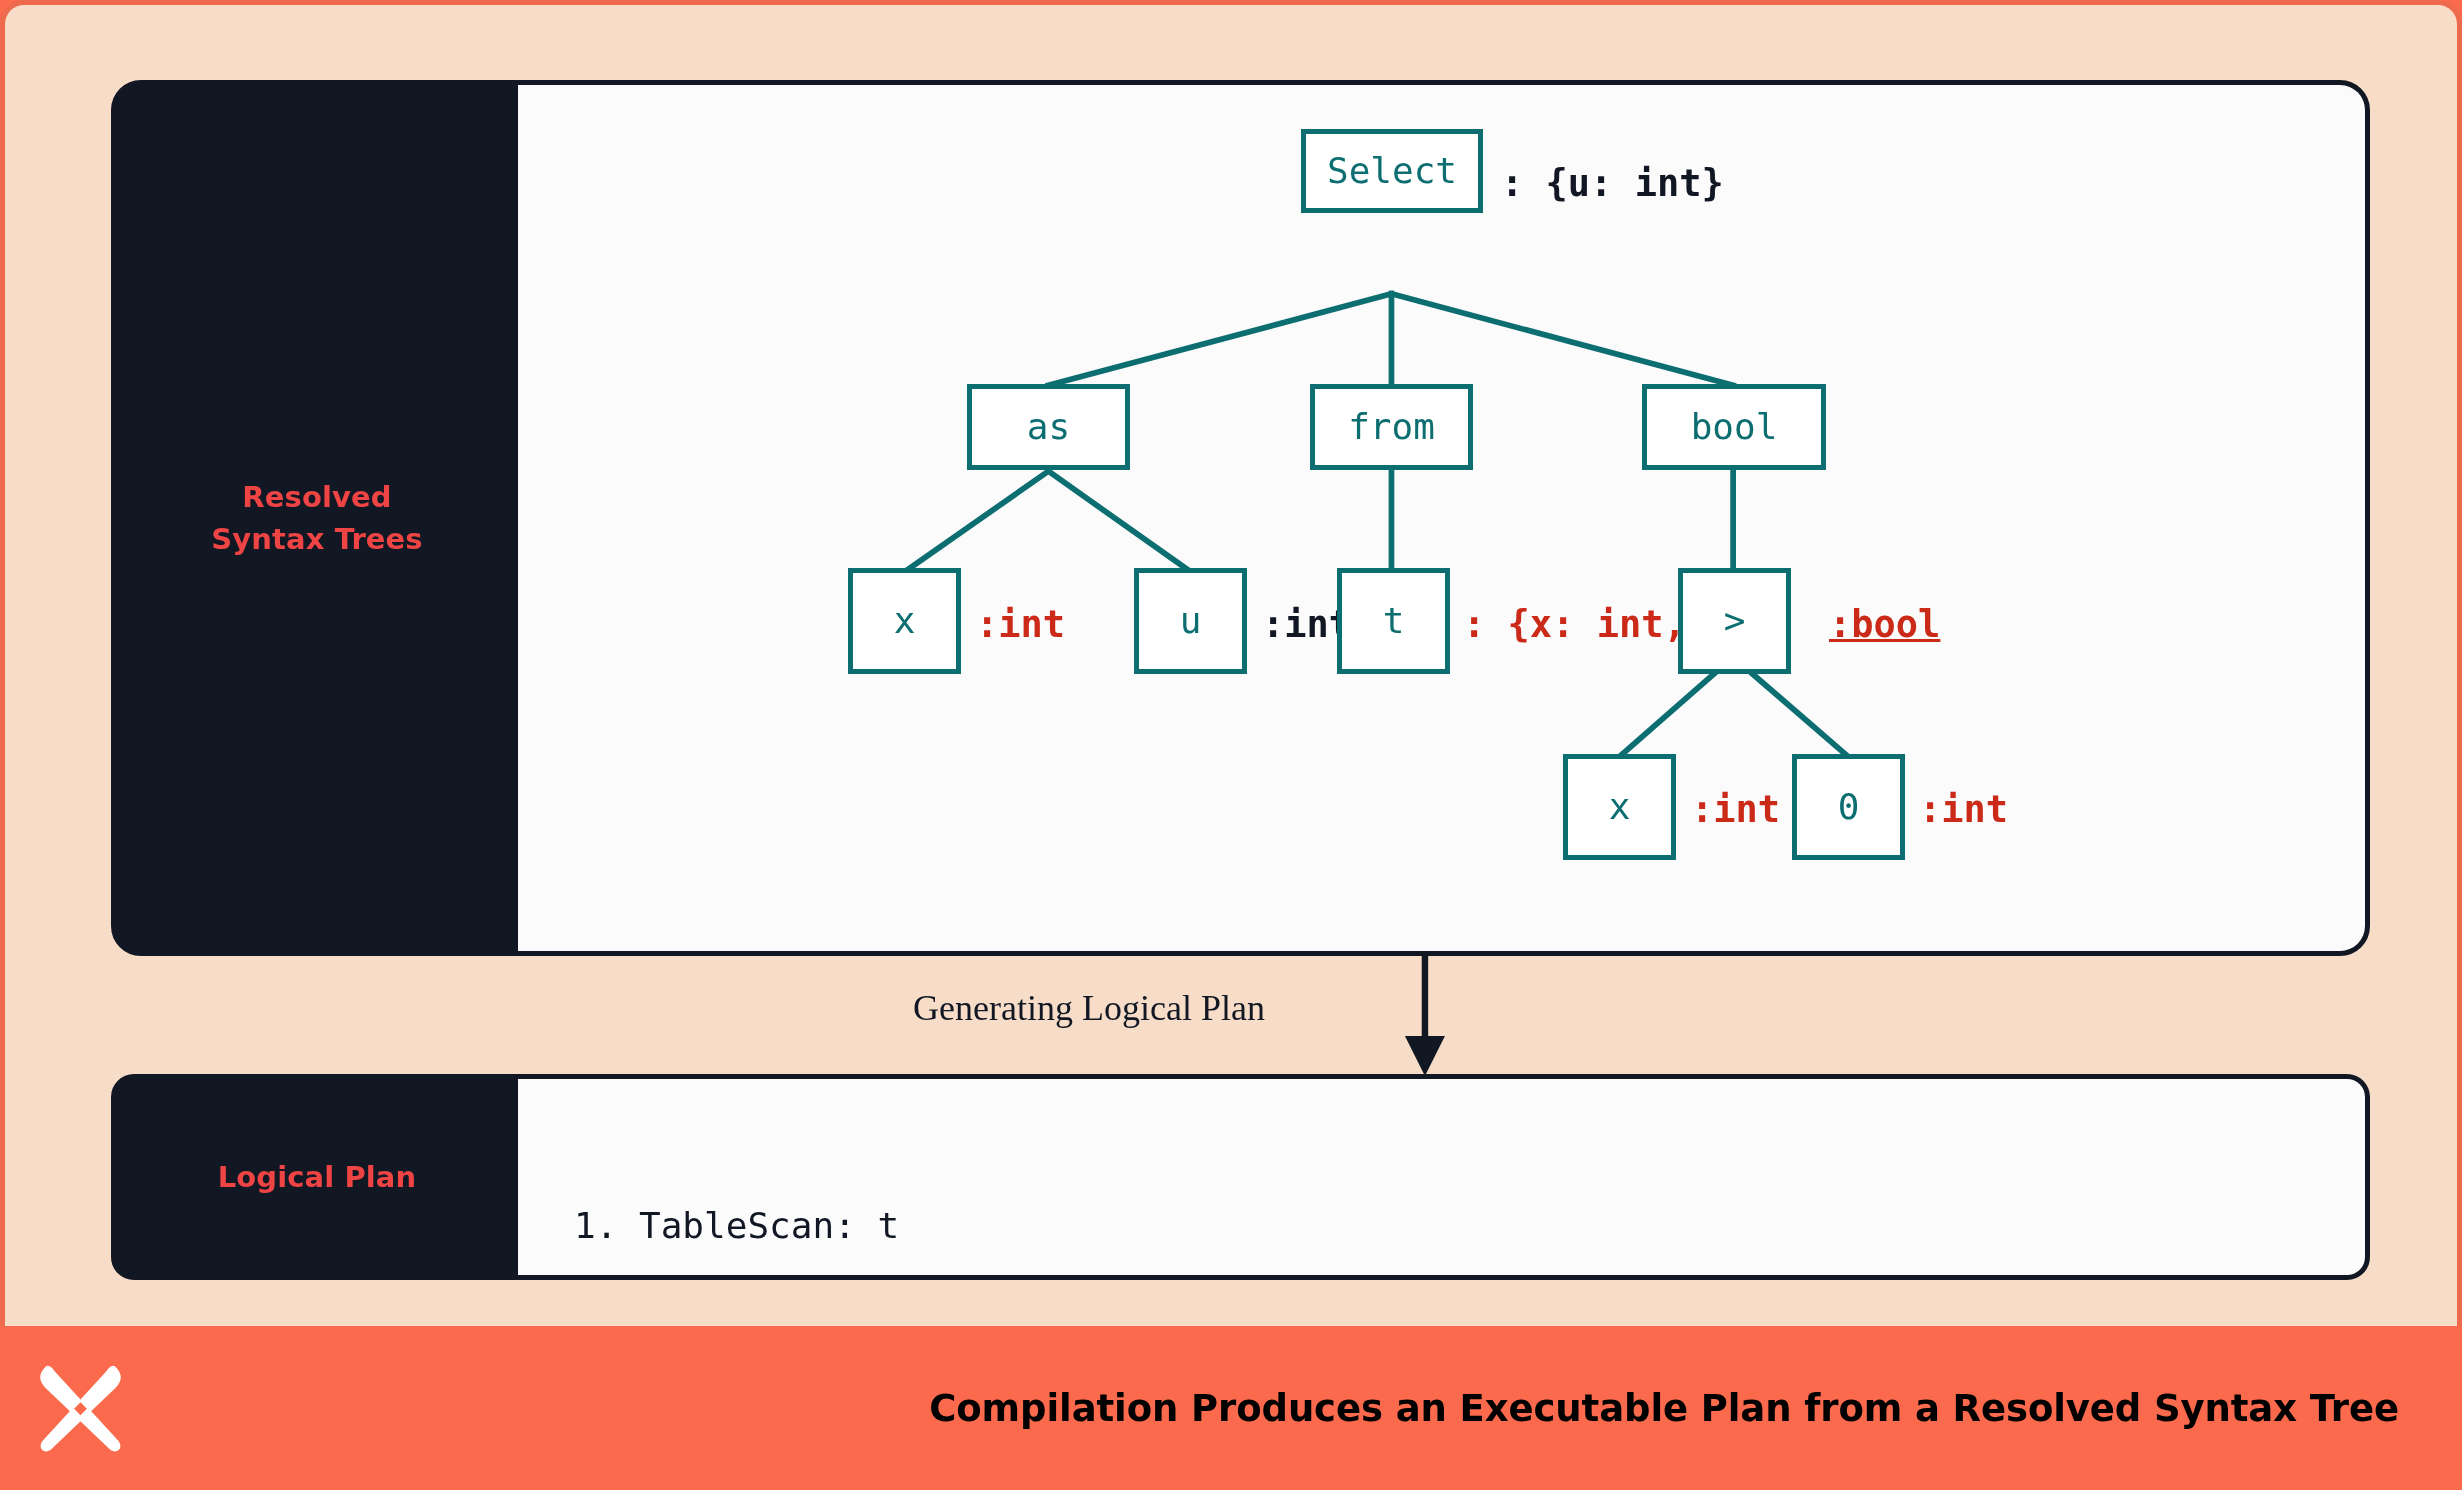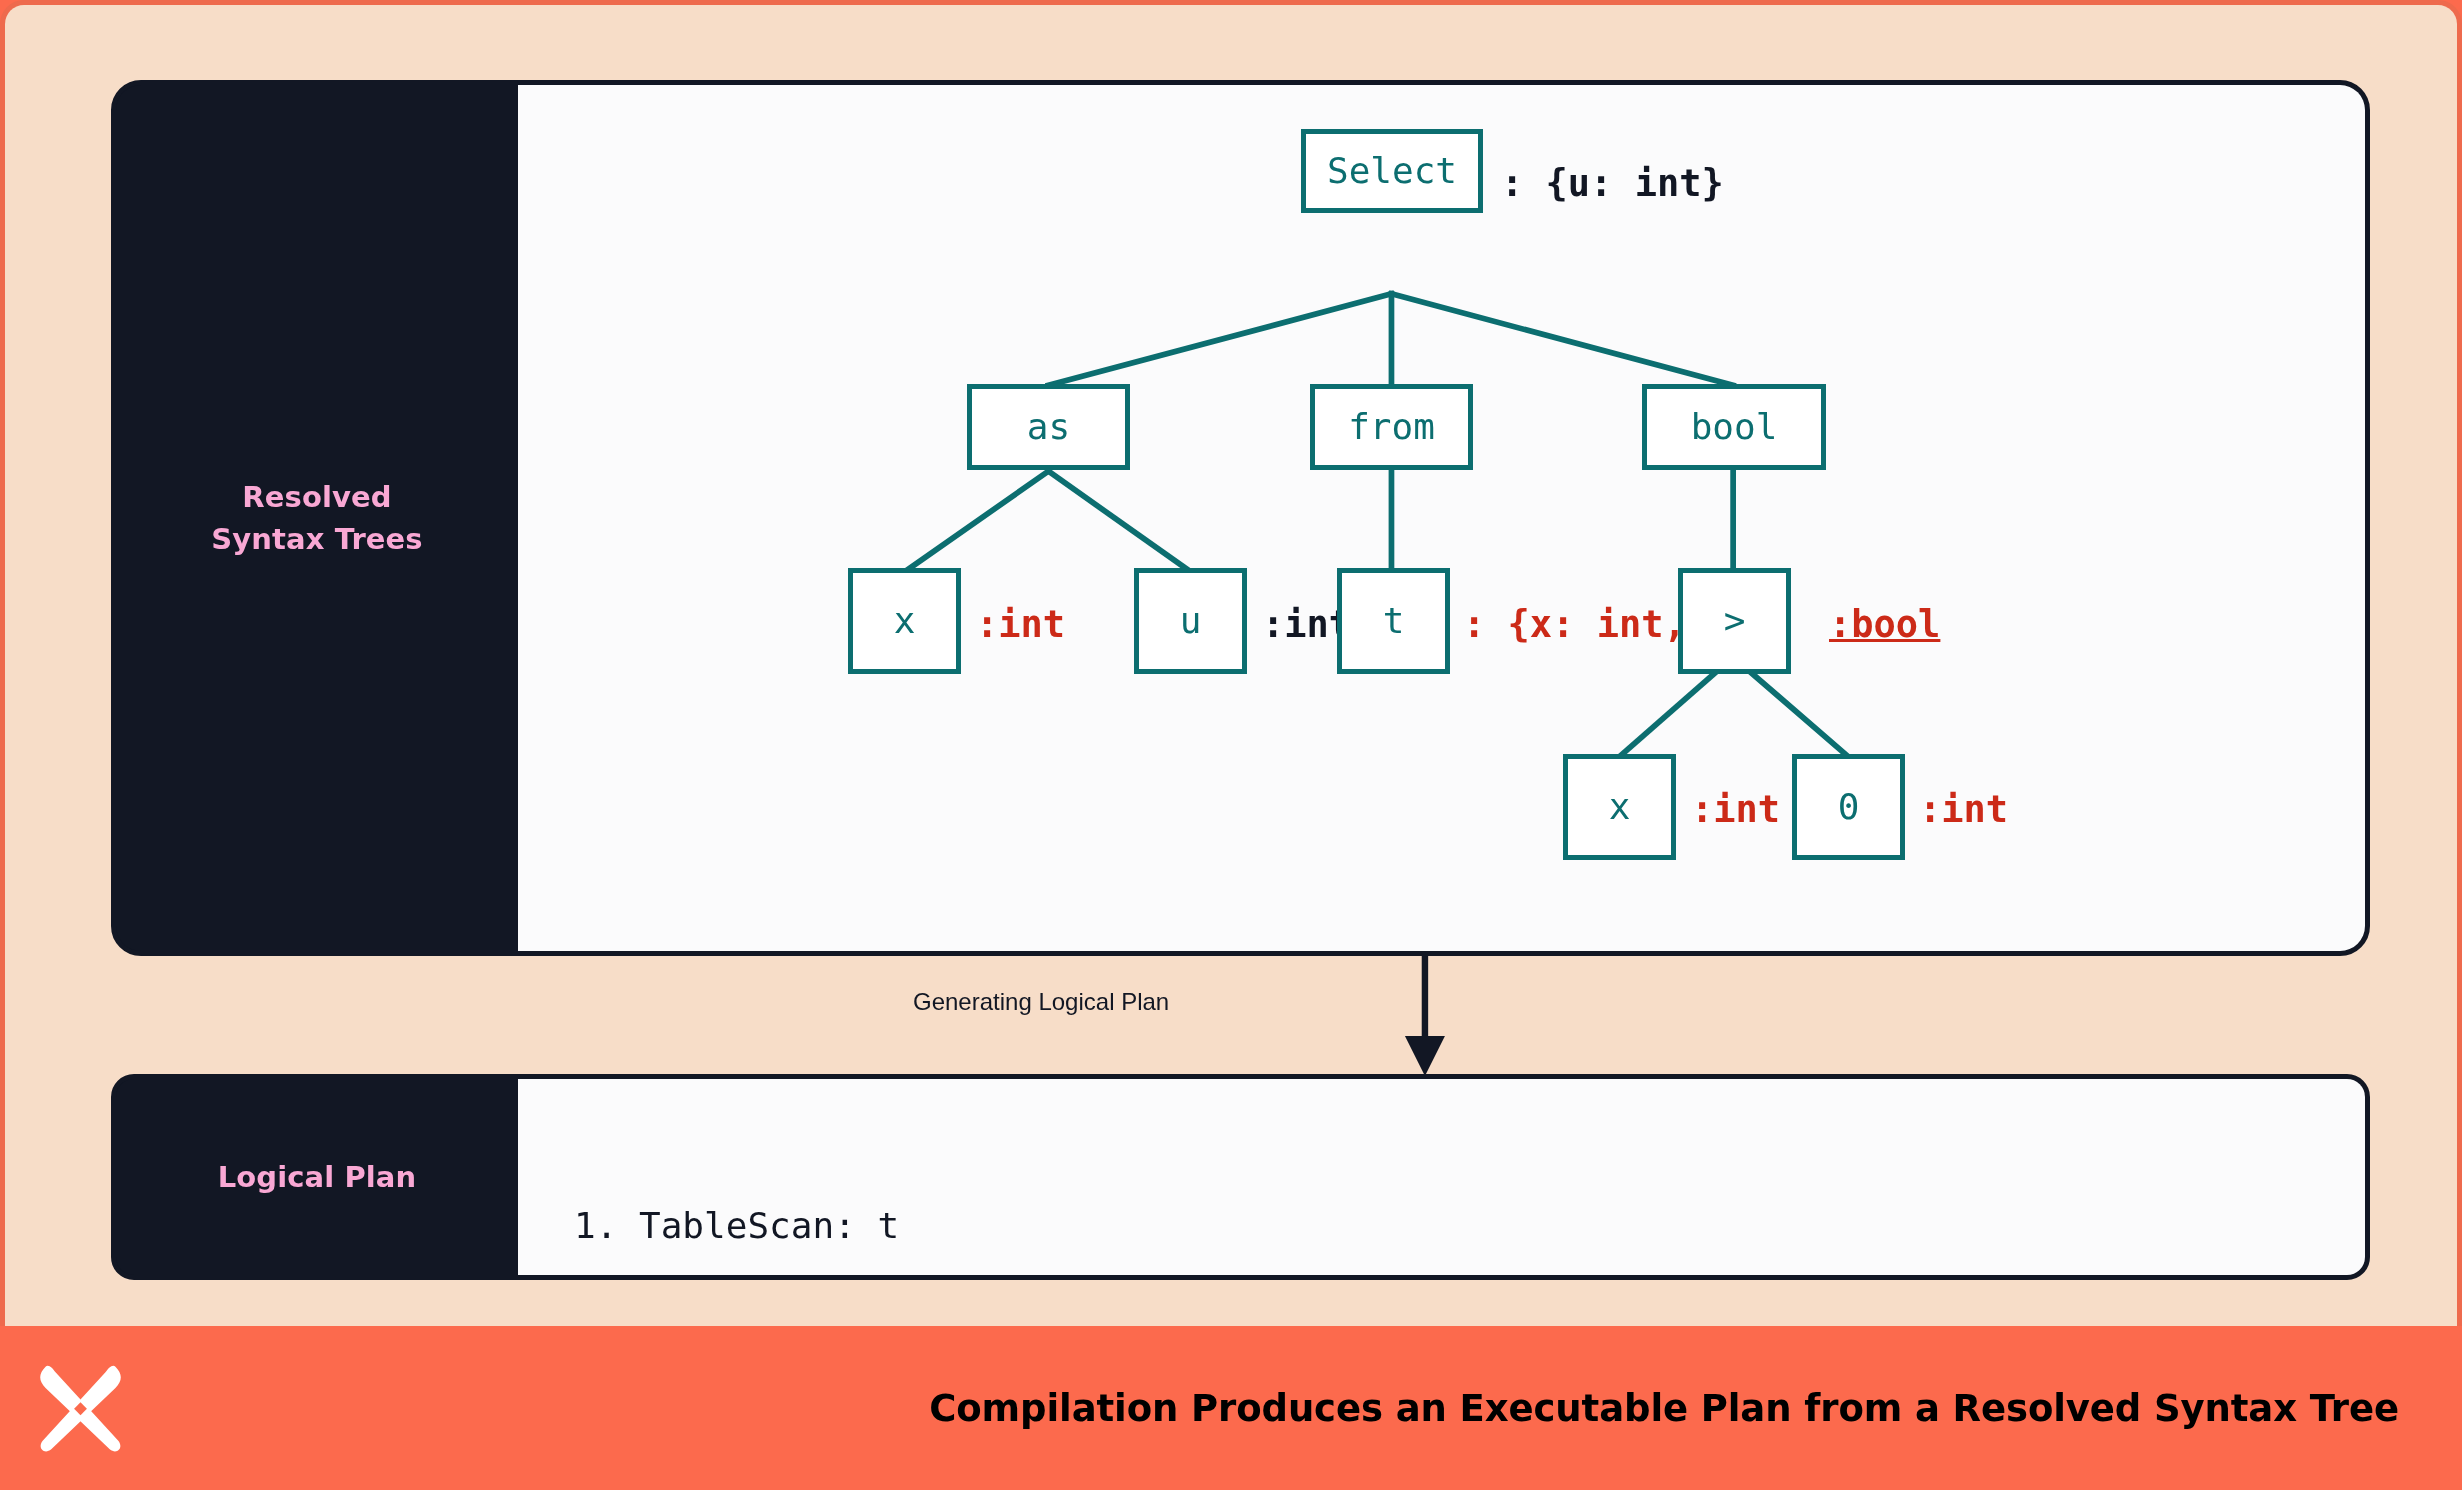--- a/index.html
+++ b/index.html
@@ -44,21 +44,21 @@
   }
   .panel-side {
     background: #121724;
     display: flex;
     align-items: center;
     justify-content: center;
     flex: none;
     padding: 0 14.3px;
   }
   .panel-side-label {
-    color: #f9a8d4;
+    color: #ef4444;
     font-family: "DejaVu Sans", sans-serif;
     font-weight: bold;
     font-size: 29px;
     line-height: 1.45;
     text-align: center;
     letter-spacing: 0.1px;
     white-space: pre-line;
   }
   .panel-body {
     flex: 1;
@@ -116,22 +116,22 @@
     position: absolute;
     left: 106px;
     top: 951px;
     width: 2259px;
     height: 120px;
   }
   #flow-label {
     position: absolute;
     left: 802px;
     top: 34px;
-    font-family: Liberation Sans, sans-serif;
-    font-size: 24px;
+    font-family: Liberation Serif, serif;
+    font-size: 36px;
     color: #121724;
     line-height: 1;
     white-space: pre;
   }
   #flow-arrow {
     position: absolute;
     left: 0; top: 0;
     width: 2259px;
     height: 120px;
   }

